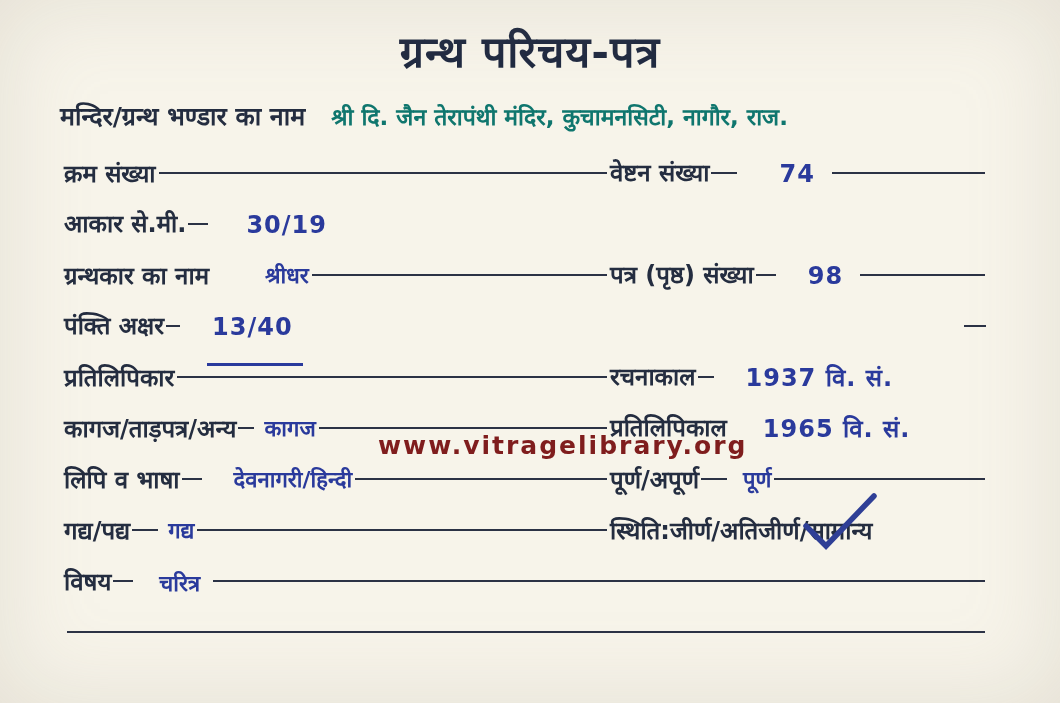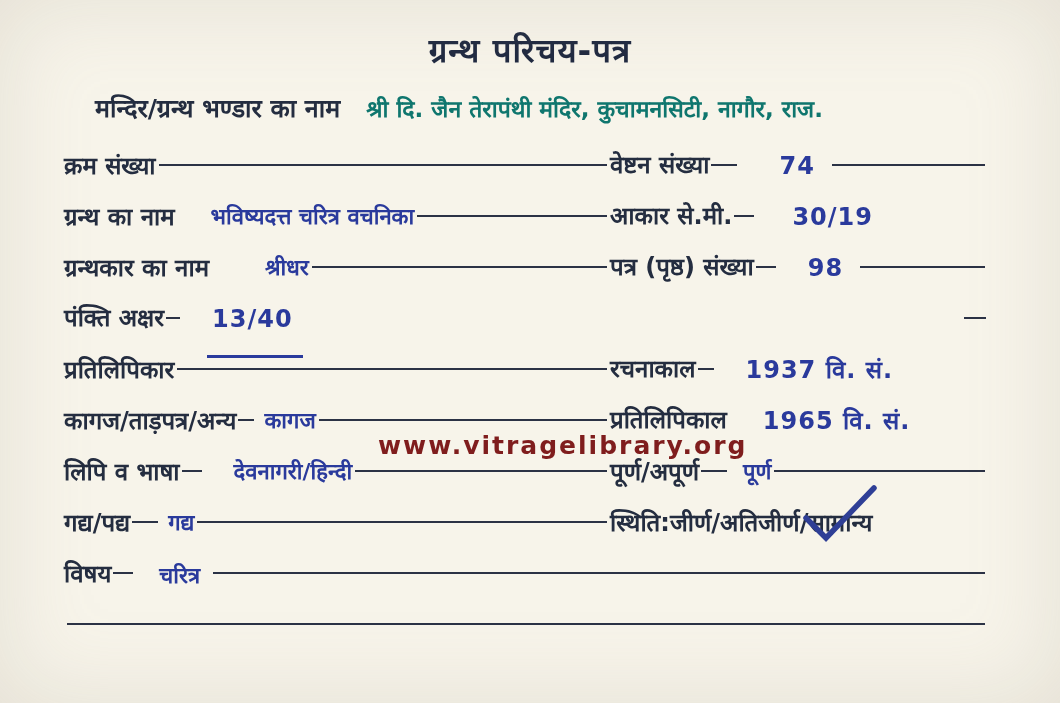--- a/index.html
+++ b/index.html
@@ -14,27 +14,27 @@
     position:absolute;inset:0;pointer-events:none;z-index:3;
     box-shadow:inset 0 0 90px rgba(165,155,135,.22);
   }
   .watermark{
     position:absolute;left:378px;top:431px;z-index:0;
     font-size:25px;font-weight:bold;letter-spacing:2px;
     color:#7f1d1d;white-space:nowrap;
   }
   .title{
     position:relative;z-index:1;
-    text-align:center;padding-top:27px;
-    font-size:33px;font-weight:bold;color:#1f2940;letter-spacing:1px;
+    text-align:center;padding-top:21px;
+    font-size:43px;font-weight:bold;color:#1f2940;letter-spacing:1px;
   }
   .header-row{
     position:relative;z-index:1;
     display:flex;align-items:baseline;
-    padding:18px 40px 0 95px;
+    padding:18px 40px 0 60px;
   }
   .header-label{font-size:25px;font-weight:bold;white-space:nowrap;}
   .header-value{font-size:23px;font-weight:bold;color:#0f766e;margin-left:26px;white-space:nowrap;}
   .form{position:relative;z-index:1;margin-top:10px;}
   .row{
     display:flex;align-items:flex-end;
     height:47px;padding:0 72px 4px 64px;
   }
   .half{display:flex;}
   .half-l{flex:0 0 546px;width:546px;}
@@ -80,26 +80,20 @@
       <span class="lbl">वेष्टन संख्या</span>
       <span class="dash w26"></span>
       <span class="gap g40"></span>
       <span class="val num">74</span>
       <span class="gap g14"></span>
       <span class="fill"></span>
     </div>
   </div>
 
   <div class="row">
-    <div class="half half-l">
-      <span class="lbl">ग्रन्थ का नाम</span>
-      <span class="gap g36"></span>
-      <span class="val">भविष्यदत्त चरित्र वचनिका</span>
-      <span class="fill"></span>
-    </div>
     <div class="half half-r">
       <span class="lbl">आकार से.मी.</span>
       <span class="dash w20"></span>
       <span class="gap g36"></span>
       <span class="val num">30/19</span>
       <span class="spacer"></span>
     </div>
   </div>
 
   <div class="row">

